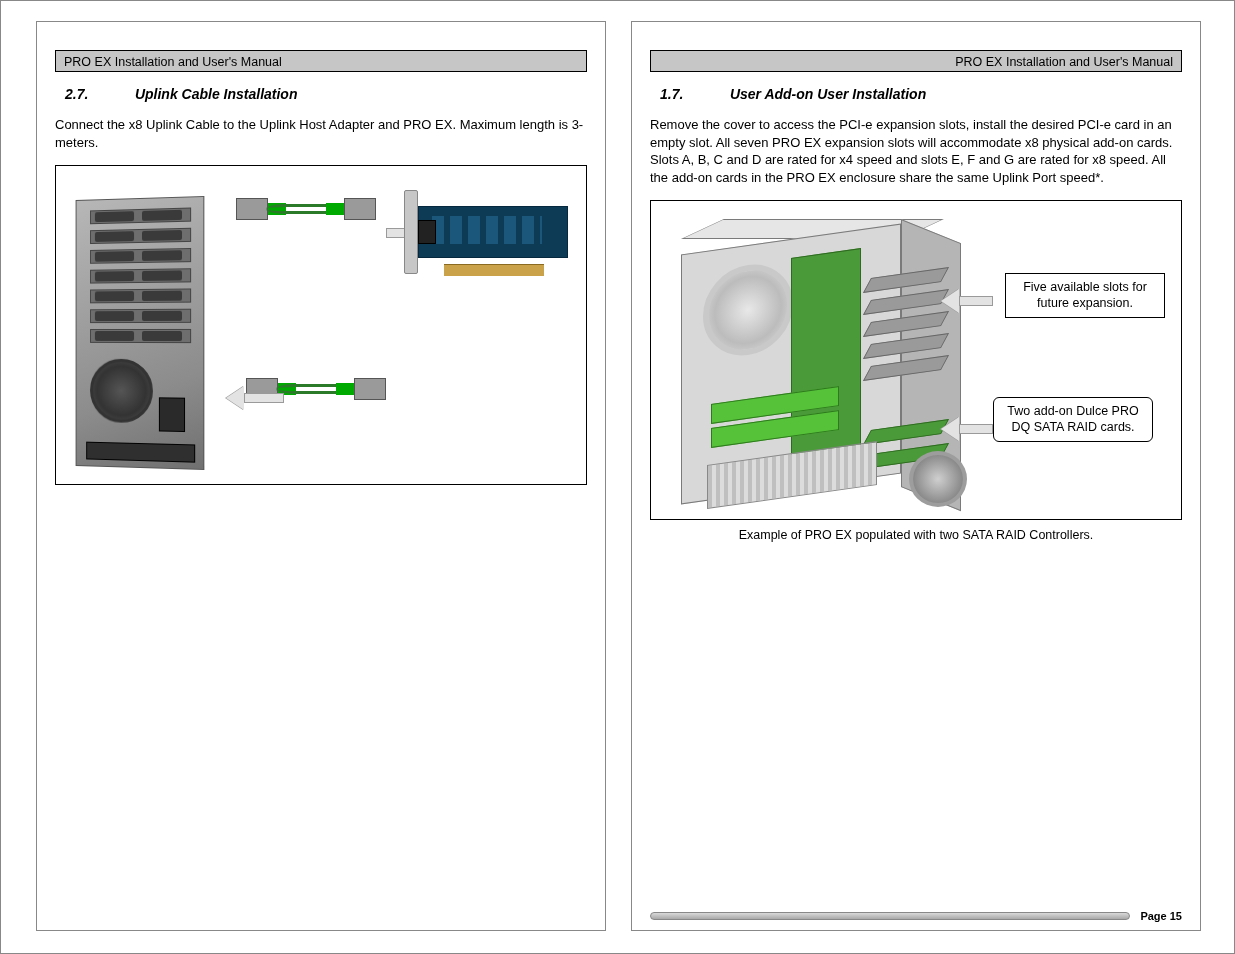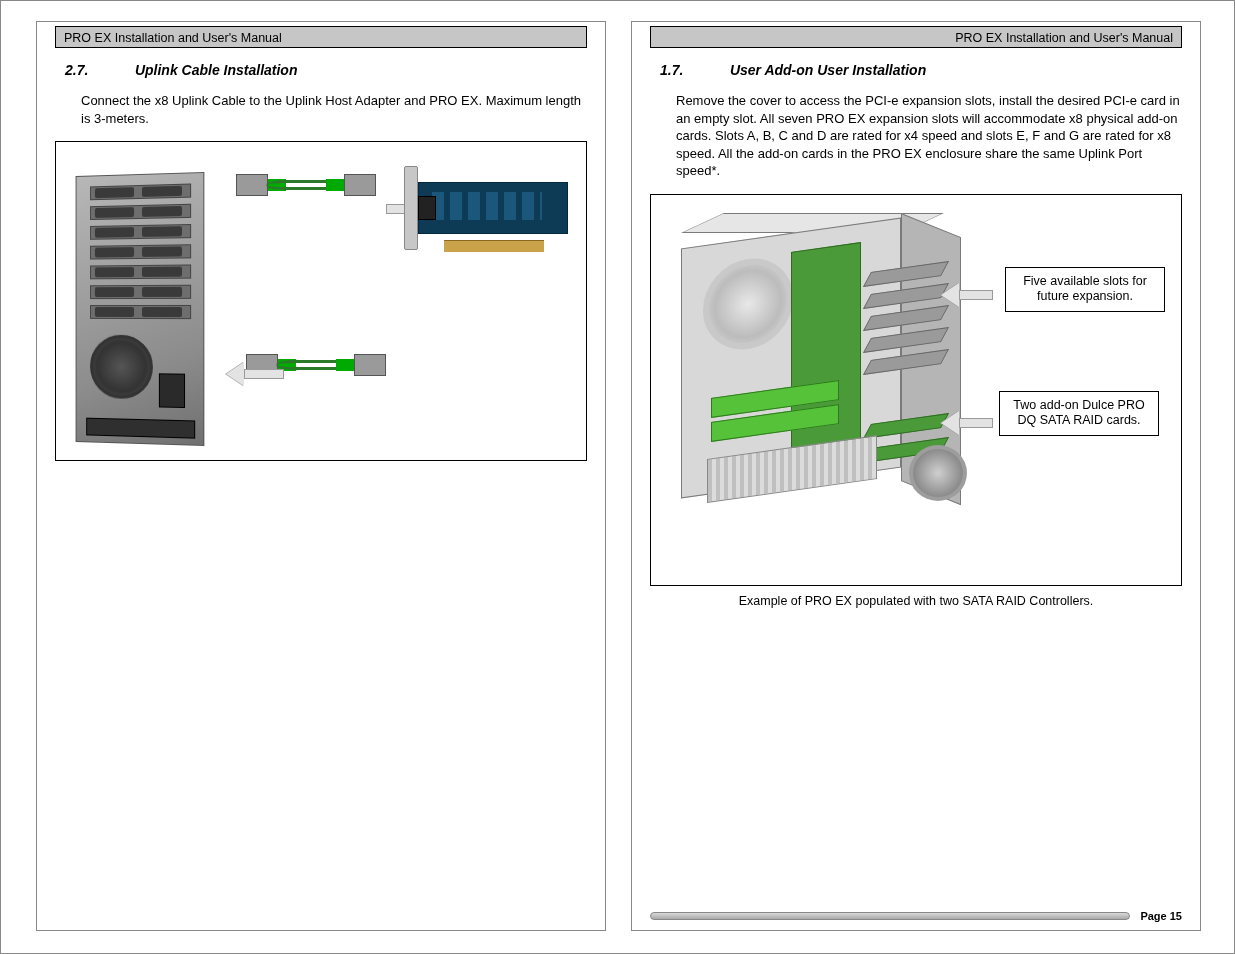--- a/index.html
+++ b/index.html
@@ -12,21 +12,21 @@
     height: 954px;
     position: relative;
     border: 1px solid #888;
   }
   .page {
     position: absolute;
     top: 20px;
     width: 570px;
     height: 910px;
     border: 1px solid #888;
-    padding: 4px 18px 10px 18px;
+    padding: 28px 18px 10px 18px;
   }
   .page-left { left: 35px; }
   .page-right { left: 630px; }
   .header-bar {
     background: #c6c6c6;
     border: 1px solid #000;
     padding: 3px 8px;
     font-size: 12.5px;
     margin-bottom: 14px;
     height: 22px;
@@ -37,21 +37,20 @@
     font-weight: bold;
     font-style: italic;
     font-size: 14px;
     margin: 6px 0 14px 10px;
   }
   .section-heading .num { display:inline-block; width: 66px; }
   .body-text {
     font-size: 13px;
     line-height: 1.35;
     margin-bottom: 14px;
-    margin-left: 26px;
   }
   .footnote {
     font-size: 12px;
     line-height: 1.3;
     margin-bottom: 12px;
   }
   .figure-box {
     border: 1px solid #000;
     background: #fff;
     position: relative;
@@ -159,21 +158,21 @@
   .arrow .head {
     width:0; height:0; border-top:12px solid transparent;
     border-bottom:12px solid transparent;
   }
   .arrow.right .head { border-left:18px solid #e3e3e3; filter: drop-shadow(1px 0 0 #9a9a9a); }
   .arrow.left  .head { border-right:18px solid #e3e3e3; filter: drop-shadow(-1px 0 0 #9a9a9a); }
   .arrow.a1 { left:330px; top:55px; }
   .arrow.a2 { left:170px; top:220px; }
 
   
-  .fig2 { height: 392px; margin-top: 6px; }
+  .fig2 { height: 320px; margin-top: 6px; }
   .iso-box {
     position:absolute; left:30px; top:18px; width:280px; height:290px;
   }
   .iso-outer {
     position:absolute; left:0; top:20px; width:220px; height:250px;
     background:#d8d8d8; border:1px solid #7a7a7a;
     transform: skewY(-8deg);
   }
   .iso-side {
     position:absolute; left:220px; top:0; width:60px; height:268px;
@@ -217,21 +216,21 @@
     position:absolute; right:-6px; bottom:2px; width:58px; height:56px;
     border-radius:50%;
     background: radial-gradient(circle,#cfcfcf 0,#8a8a8a 70%,#cfcfcf 100%);
     border:4px solid #9d9d9d;
   }
   .callout {
     position:absolute; border:1px solid #000; background:#fff;
     font-size:12.5px; text-align:center; padding:6px 8px; line-height:1.25;
   }
   .callout1 { right:16px; top:72px;  width:160px; }
-  .callout2 { right:22px; top:196px; width:160px; }
+  .callout2 { right:28px; top:196px; width:160px;border-radius:6px; }
   .arrow.a3 { left:290px; top:88px; }
   .arrow.a4 { left:290px; top:216px; }
   .arrow.a3 .shaft, .arrow.a4 .shaft { width:34px; }
 </style>
 </head>
 <body>
 
 <div class="page page-left">
 
   <div class="header-bar">PRO EX Installation and User's Manual</div>

